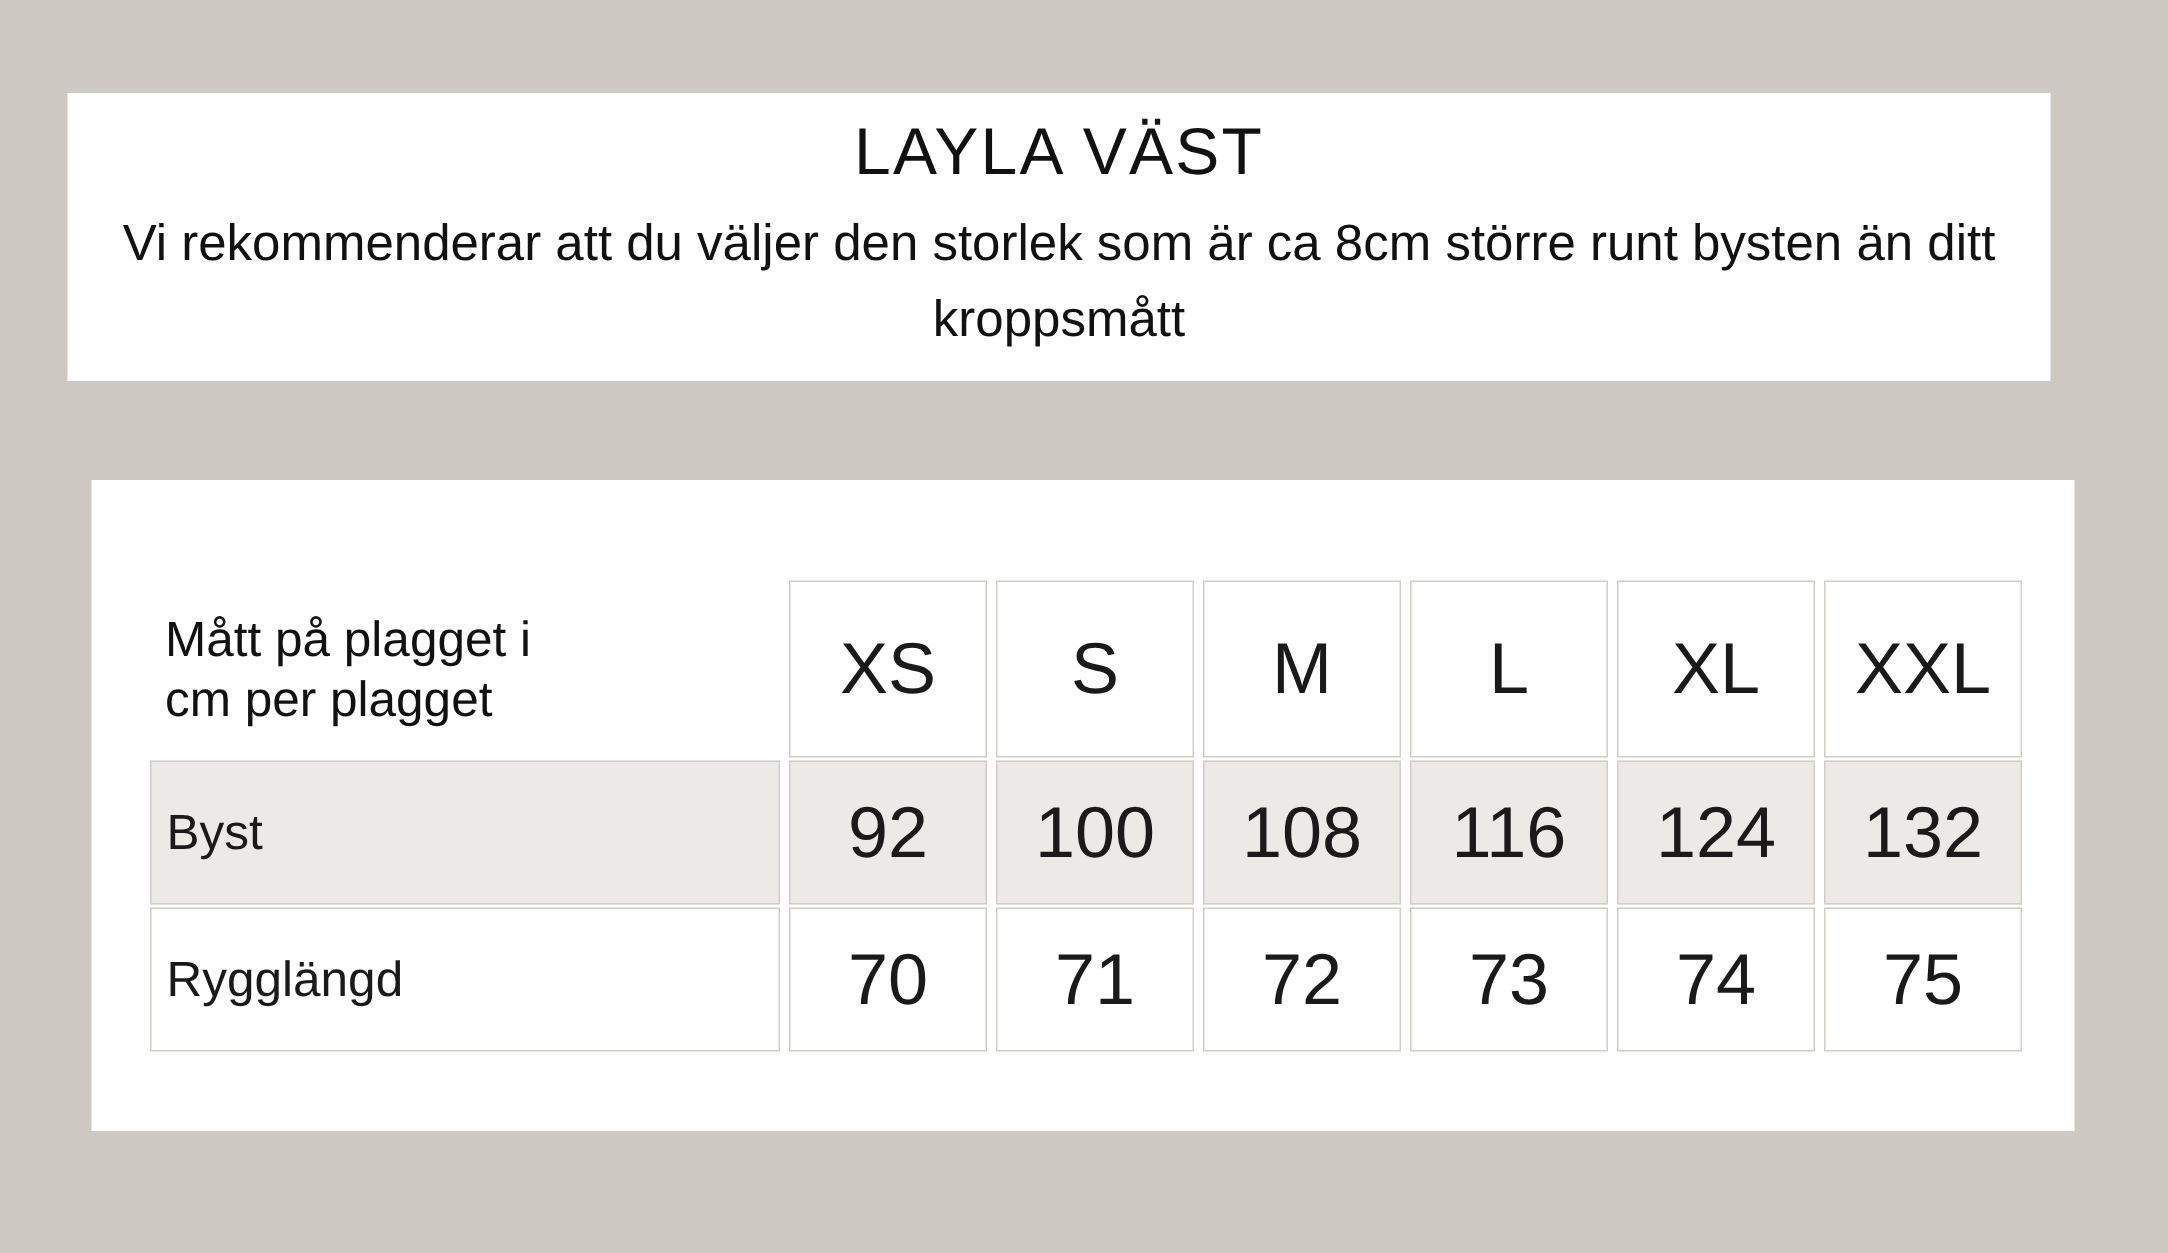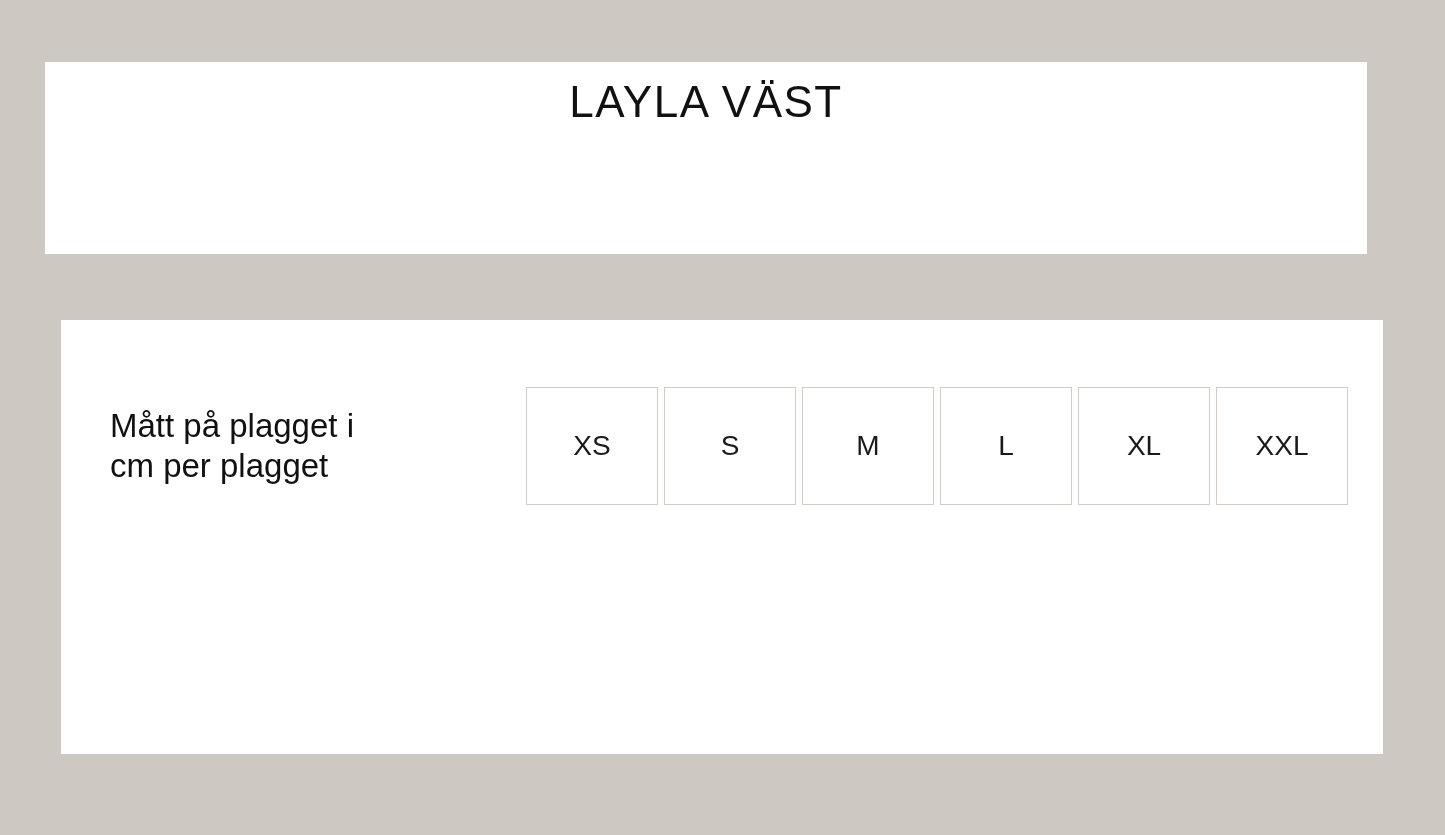--- a/index.html
+++ b/index.html
@@ -89,53 +89,72 @@
   }
   .label-head {
     border: none !important;
     font-size: 33px;
     line-height: 1.2;
     height: 118px;
     color: #111;
   }
   .size-col {
     width: 132px;
-    font-size: 28px;
+    font-size: 48px;
   }
   .head-row td { height: 118px; }
   .data-row td { height: 96px; }
 
   .shaded { background: #eceae7; }
   .plain { background: #ffffff; }
 
   .label-head-inner { display: block; }
 </style>
 </head>
 <body>
 
 <div class="page">
 
   <div class="header-card">
     <div class="title">LAYLA VÄST</div>
+    <div class="subtitle">Vi rekommenderar att du väljer den storlek som är ca 8cm större runt bysten än ditt kroppsmått</div>
   </div>
 
   <div class="table-card">
     <table class="size-table">
       <tbody>
         <tr class="head-row">
           <td class="label-col label-head">
             <span class="label-head-inner">Mått på plagget i</span>
             <span class="label-head-inner">cm per plagget</span>
           </td>
           <td class="size-col plain">XS</td>
           <td class="size-col plain">S</td>
           <td class="size-col plain">M</td>
           <td class="size-col plain">L</td>
           <td class="size-col plain">XL</td>
           <td class="size-col plain">XXL</td>
         </tr>
 
+        <tr class="data-row">
+          <td class="label-col shaded">Byst</td>
+          <td class="size-col shaded">92</td>
+          <td class="size-col shaded">100</td>
+          <td class="size-col shaded">108</td>
+          <td class="size-col shaded">116</td>
+          <td class="size-col shaded">124</td>
+          <td class="size-col shaded">132</td>
+        </tr>
 
+        <tr class="data-row">
+          <td class="label-col plain">Rygglängd</td>
+          <td class="size-col plain">70</td>
+          <td class="size-col plain">71</td>
+          <td class="size-col plain">72</td>
+          <td class="size-col plain">73</td>
+          <td class="size-col plain">74</td>
+          <td class="size-col plain">75</td>
+        </tr>
       </tbody>
     </table>
   </div>
 
 </div>
 
 </body></html>

